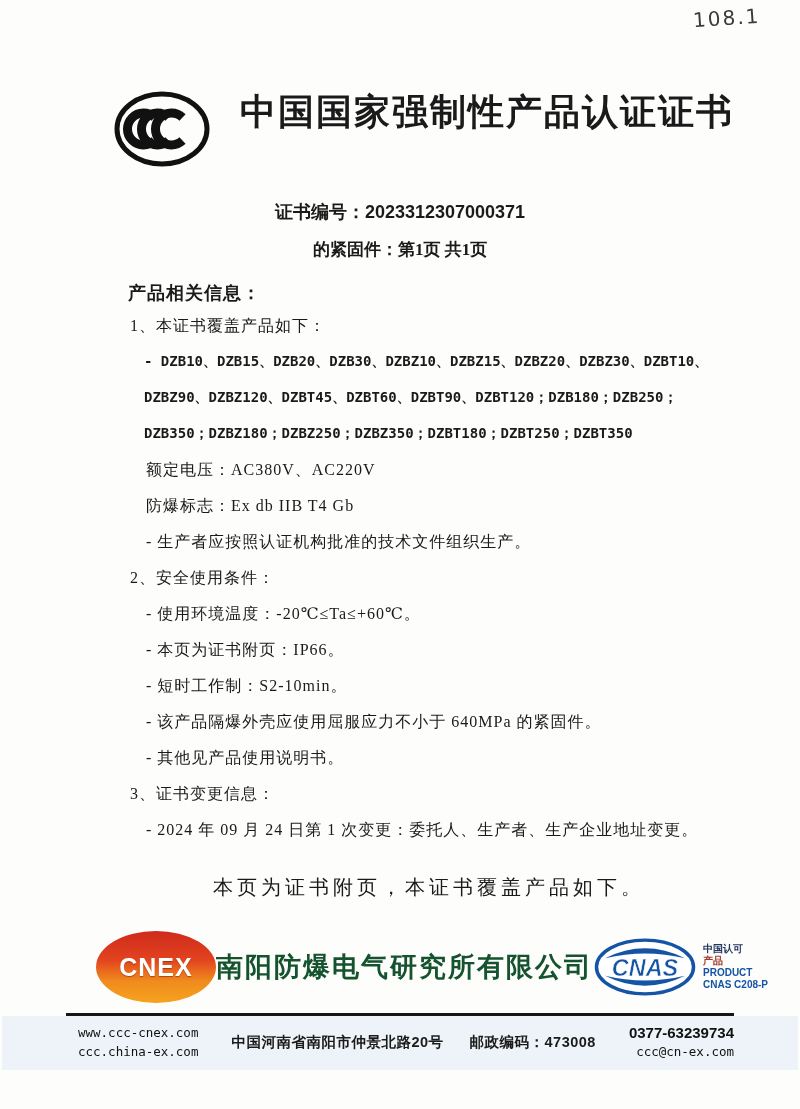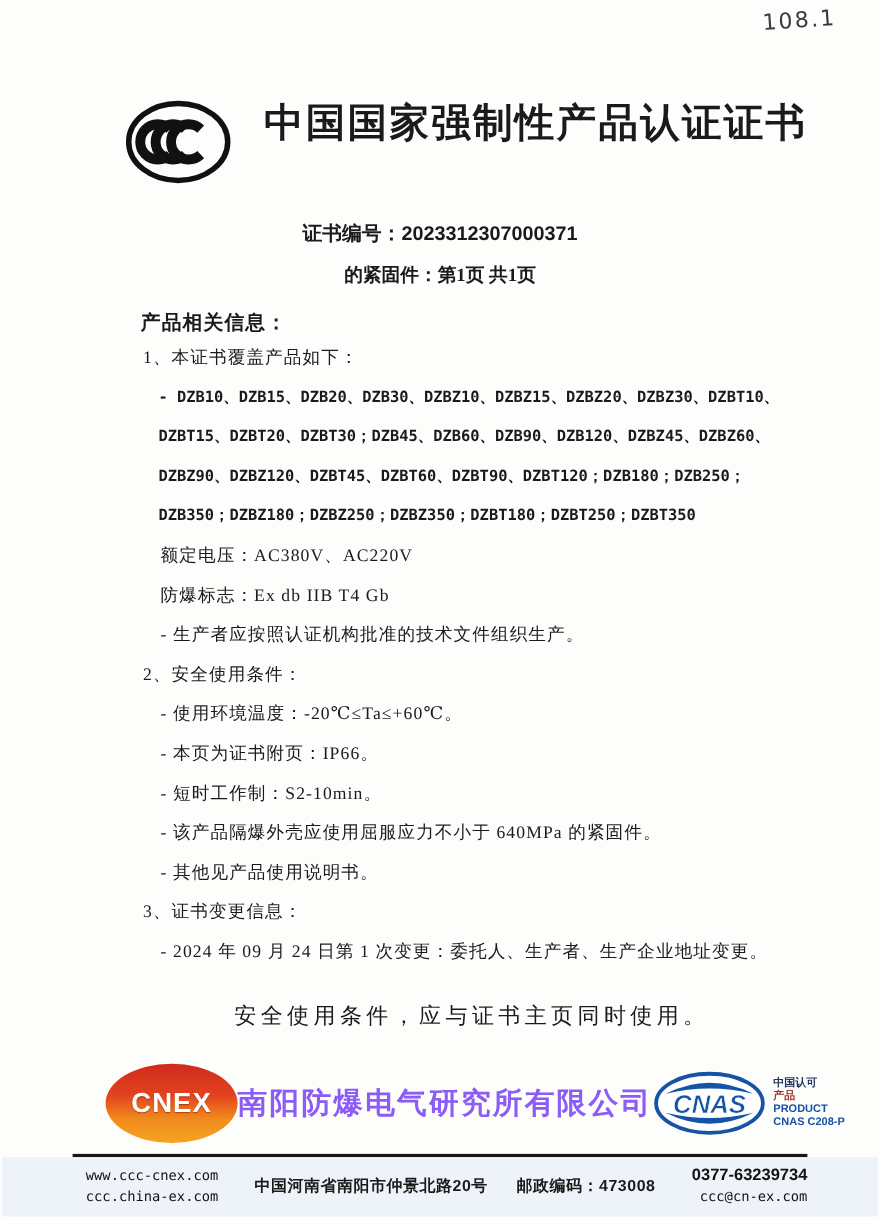--- a/index.html
+++ b/index.html
@@ -82,21 +82,21 @@
   }
   .cnex-text{
     color:#fff;
     font-family:"Liberation Sans","DejaVu Sans",sans-serif;
     font-size:25px;font-weight:800;letter-spacing:1px;
     text-shadow:0 1px 1px rgba(120,30,0,.55);
   }
   .company-name{
     font-family:"Liberation Sans","DejaVu Sans",sans-serif;
     font-size:27px;font-weight:700;letter-spacing:2px;
-    white-space:nowrap;color:#8b5cf6;
+    white-space:nowrap;color:#14532d;
   }
   .cnas-block{display:flex;align-items:center;flex:0 0 auto;}
   .cnas-logo{width:104px;height:62px;}
   .cnas-side{
     margin-left:6px;
     font-family:"Liberation Sans","DejaVu Sans",sans-serif;
     line-height:12px;
   }
   .cnas-side .zh1{font-size:10px;color:#23355e;font-weight:700;}
   .cnas-side .zh2{font-size:10px;color:#a23a2b;font-weight:700;}
@@ -150,36 +150,35 @@
   </div>
   <div class="cert-line second">
     <span>的紧固件：</span><span>第1页 共1页</span>
   </div>
 
   <div class="content">
     <div class="section-title">产品相关信息：</div>
 
     <div class="bline num">1、本证书覆盖产品如下：</div>
     <div class="bline models">- DZB10、DZB15、DZB20、DZB30、DZBZ10、DZBZ15、DZBZ20、DZBZ30、DZBT10、</div>
-    <div class="bline models">DZBT15、DZBT20、DZBT30；DZB45、DZB60、DZB90、DZB120、DZBZ45、DZBZ60、</div>
     <div class="bline models">DZBZ90、DZBZ120、DZBT45、DZBT60、DZBT90、DZBT120；DZB180；DZB250；</div>
     <div class="bline models">DZB350；DZBZ180；DZBZ250；DZBZ350；DZBT180；DZBT250；DZBT350</div>
     <div class="bline kv">额定电压：AC380V、AC220V</div>
     <div class="bline kv">防爆标志：Ex db IIB T4 Gb</div>
     <div class="bline dash">- 生产者应按照认证机构批准的技术文件组织生产。</div>
     <div class="bline num">2、安全使用条件：</div>
     <div class="bline dash">- 使用环境温度：-20℃≤Ta≤+60℃。</div>
     <div class="bline dash">- 本页为证书附页：IP66。</div>
     <div class="bline dash">- 短时工作制：S2-10min。</div>
     <div class="bline dash">- 该产品隔爆外壳应使用屈服应力不小于 640MPa 的紧固件。</div>
     <div class="bline dash">- 其他见产品使用说明书。</div>
     <div class="bline num">3、证书变更信息：</div>
     <div class="bline dash">- 2024 年 09 月 24 日第 1 次变更：委托人、生产者、生产企业地址变更。</div>
 
-    <div class="footnote">安全使用条件，应与证书主页同时使用。</div>
+    <div class="footnote">本页为证书附页，本证书覆盖产品如下。</div>
   </div>
 
   <div class="brandbar">
     <div class="cnex-logo">
       <span class="cnex-text">CNEX</span>
     </div>
     <div class="company-name">南阳防爆电气研究所有限公司</div>
     <div class="cnas-block">
       <svg class="cnas-logo" viewBox="0 0 120 70" xmlns="http://www.w3.org/2000/svg">
         <ellipse cx="60" cy="35" rx="56" ry="31" fill="#ffffff" stroke="#1553a5" stroke-width="4"></ellipse>

